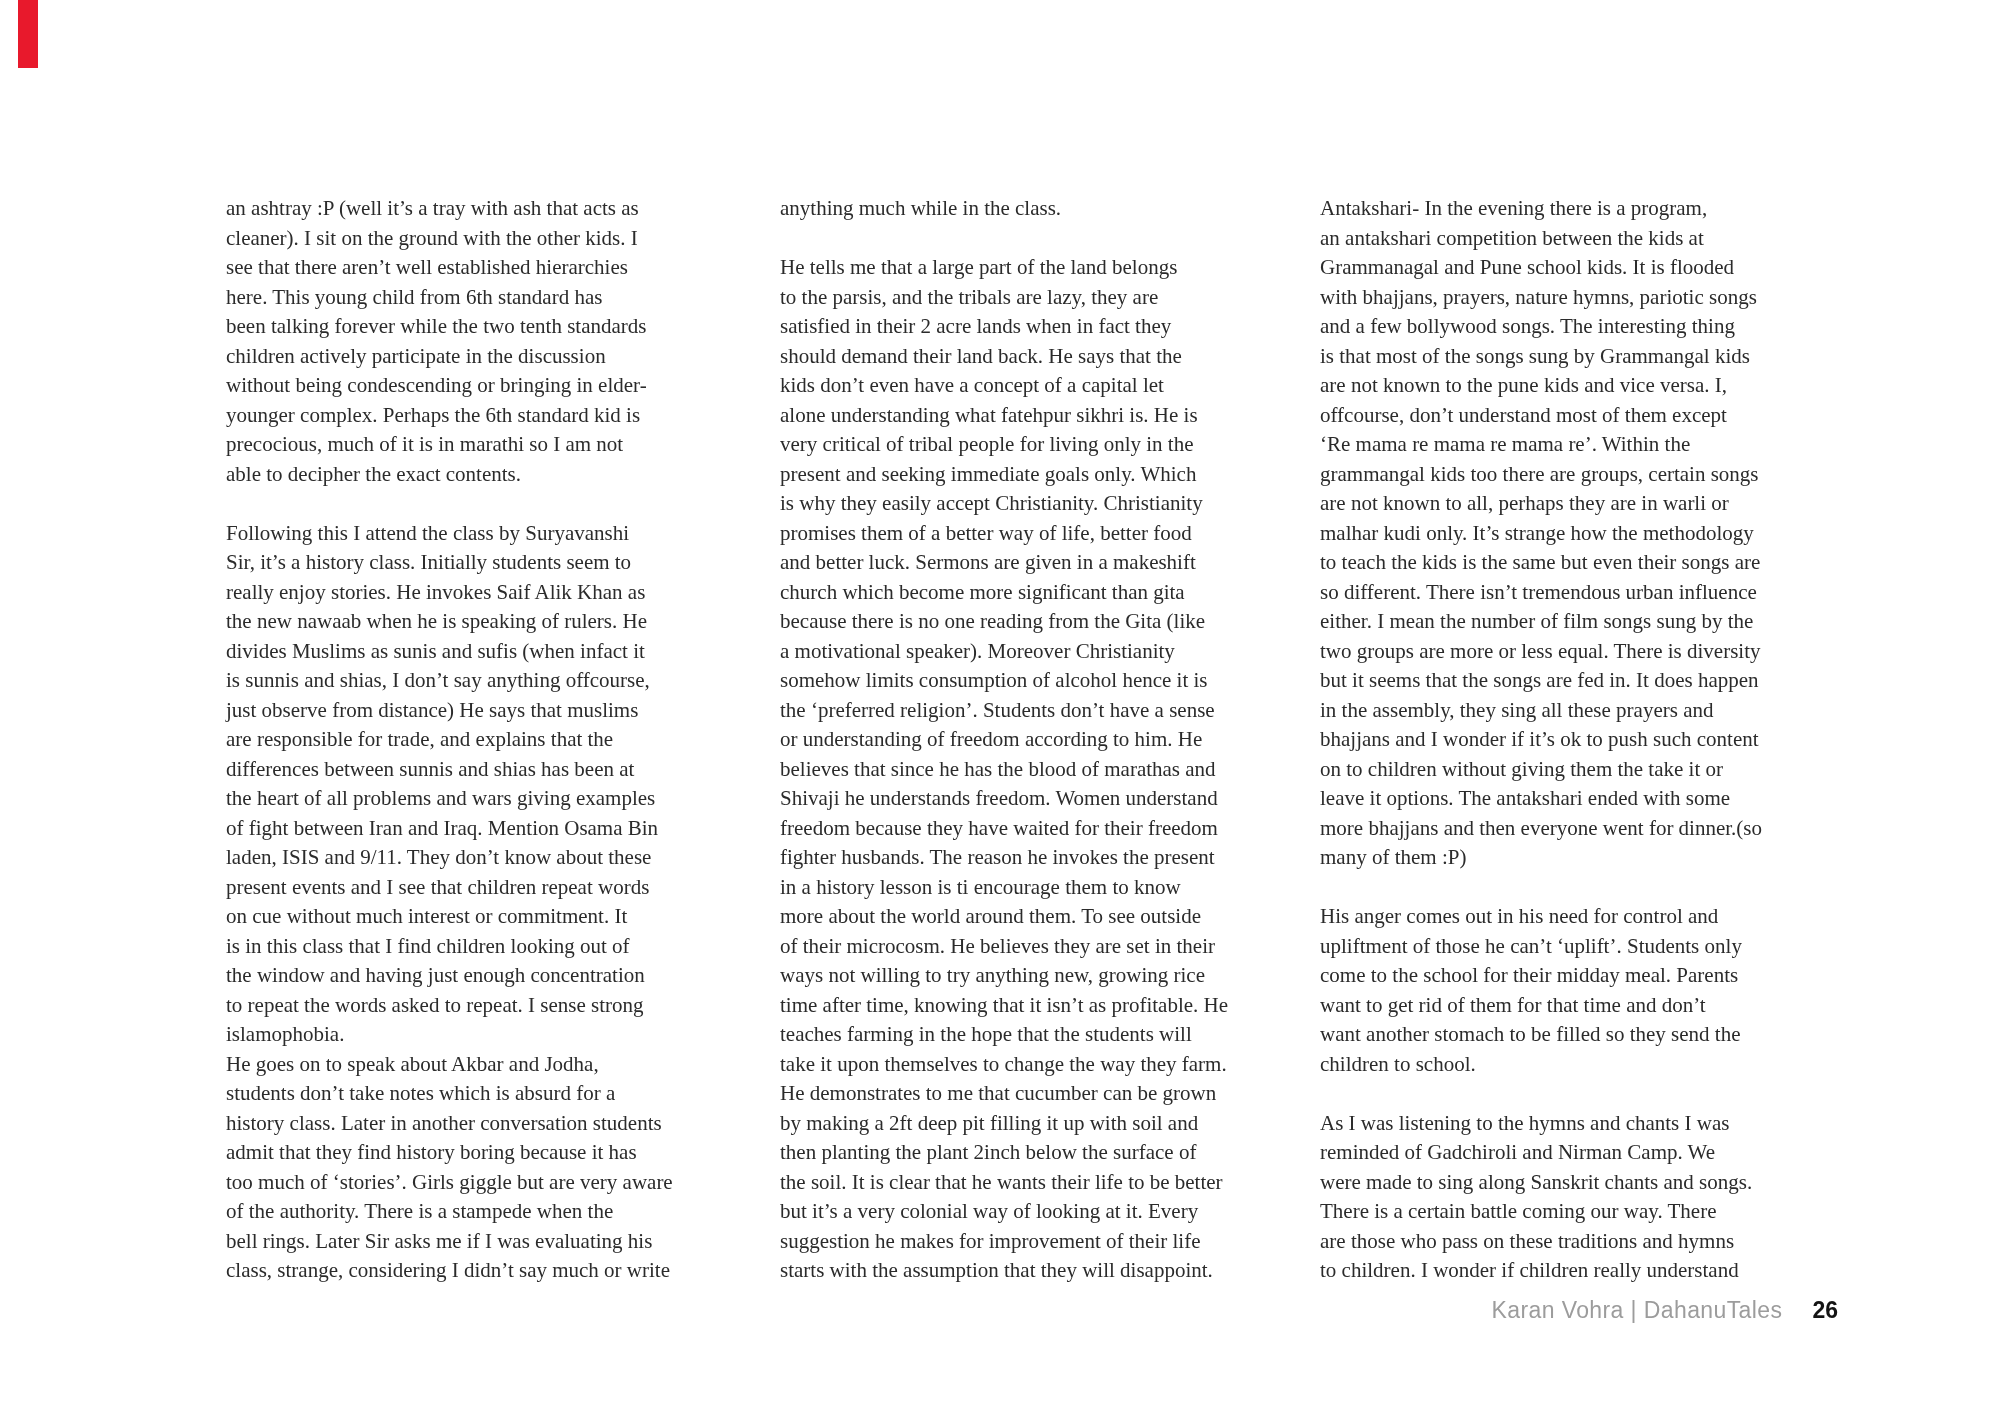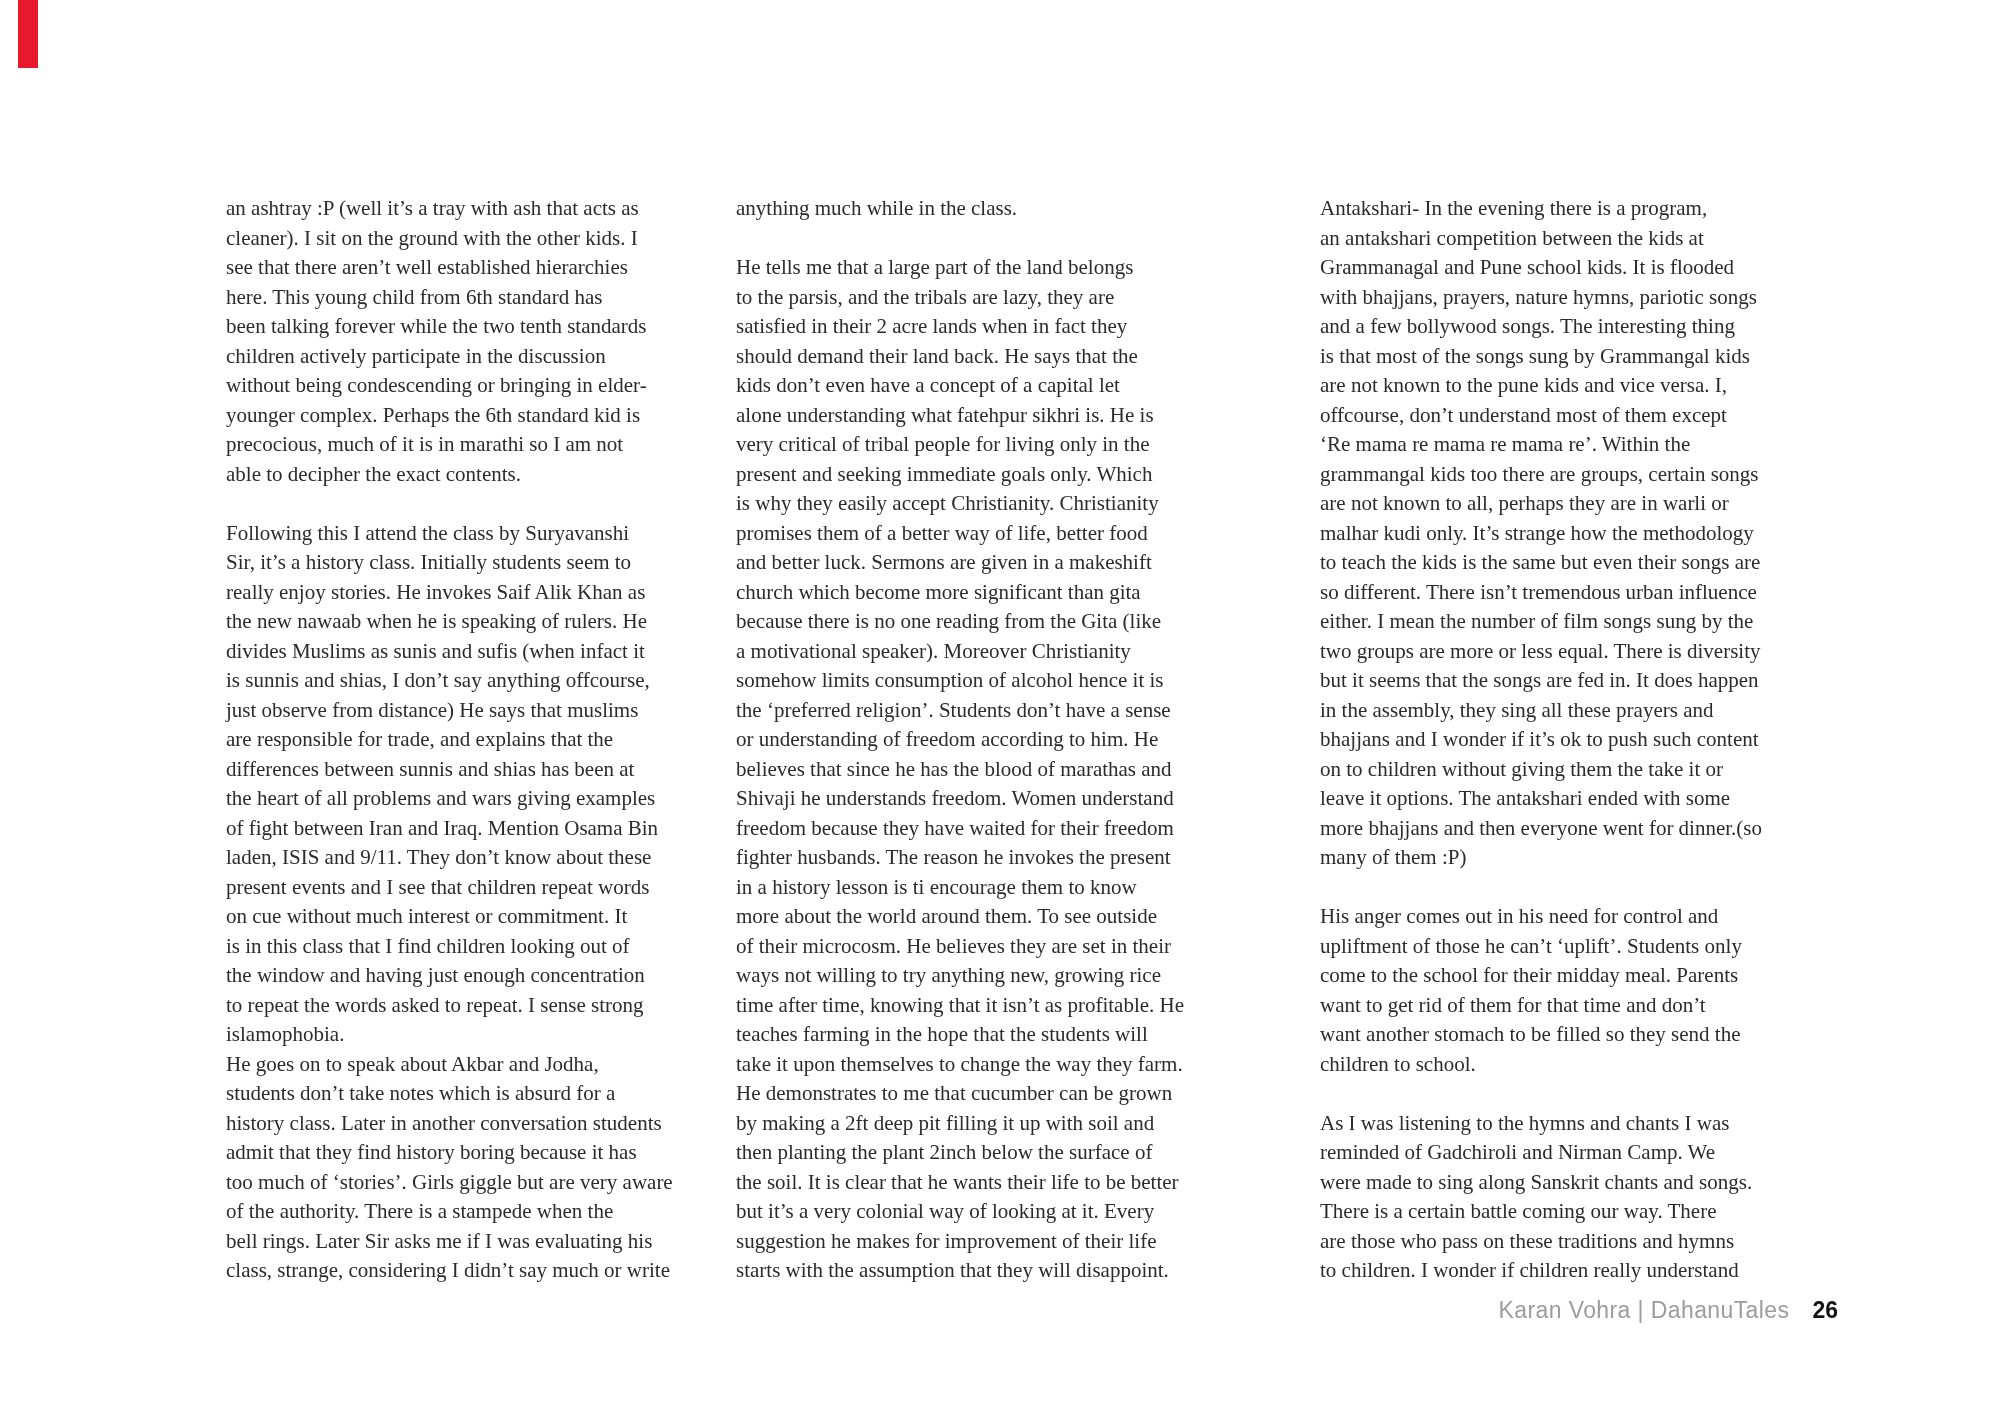--- a/index.html
+++ b/index.html
@@ -26,36 +26,36 @@
   .col {
     position: absolute;
     top: 194px;
     width: 575px;
     font-size: 21px;
     line-height: 29.5px;
     color: #2b2b2b;
     text-align: left;
   }
   .col-1 { left: 226px; }
-  .col-2 { left: 736px; }
+  .col-2 { left: 780px; }
   .col-3 { left: 1320px; }
   .para {
     margin: 0;
     white-space: pre;
   }
   .para + .para { margin-top: 29.5px; }
   .footer {
     position: absolute;
     top: 1295px;
     left: 1320px;
     width: 518px;
     display: flex;
     justify-content: flex-end;
     align-items: flex-start;
-    gap: 23px;
+    gap: 30px;
     font-family: "Liberation Sans", sans-serif;
     font-size: 23px;
     line-height: 30px;
   }
   .footer-credit {
     color: #9c9c9c;
     letter-spacing: 0.4px;
   }
   .footer-pagenum {
     color: #141414;

